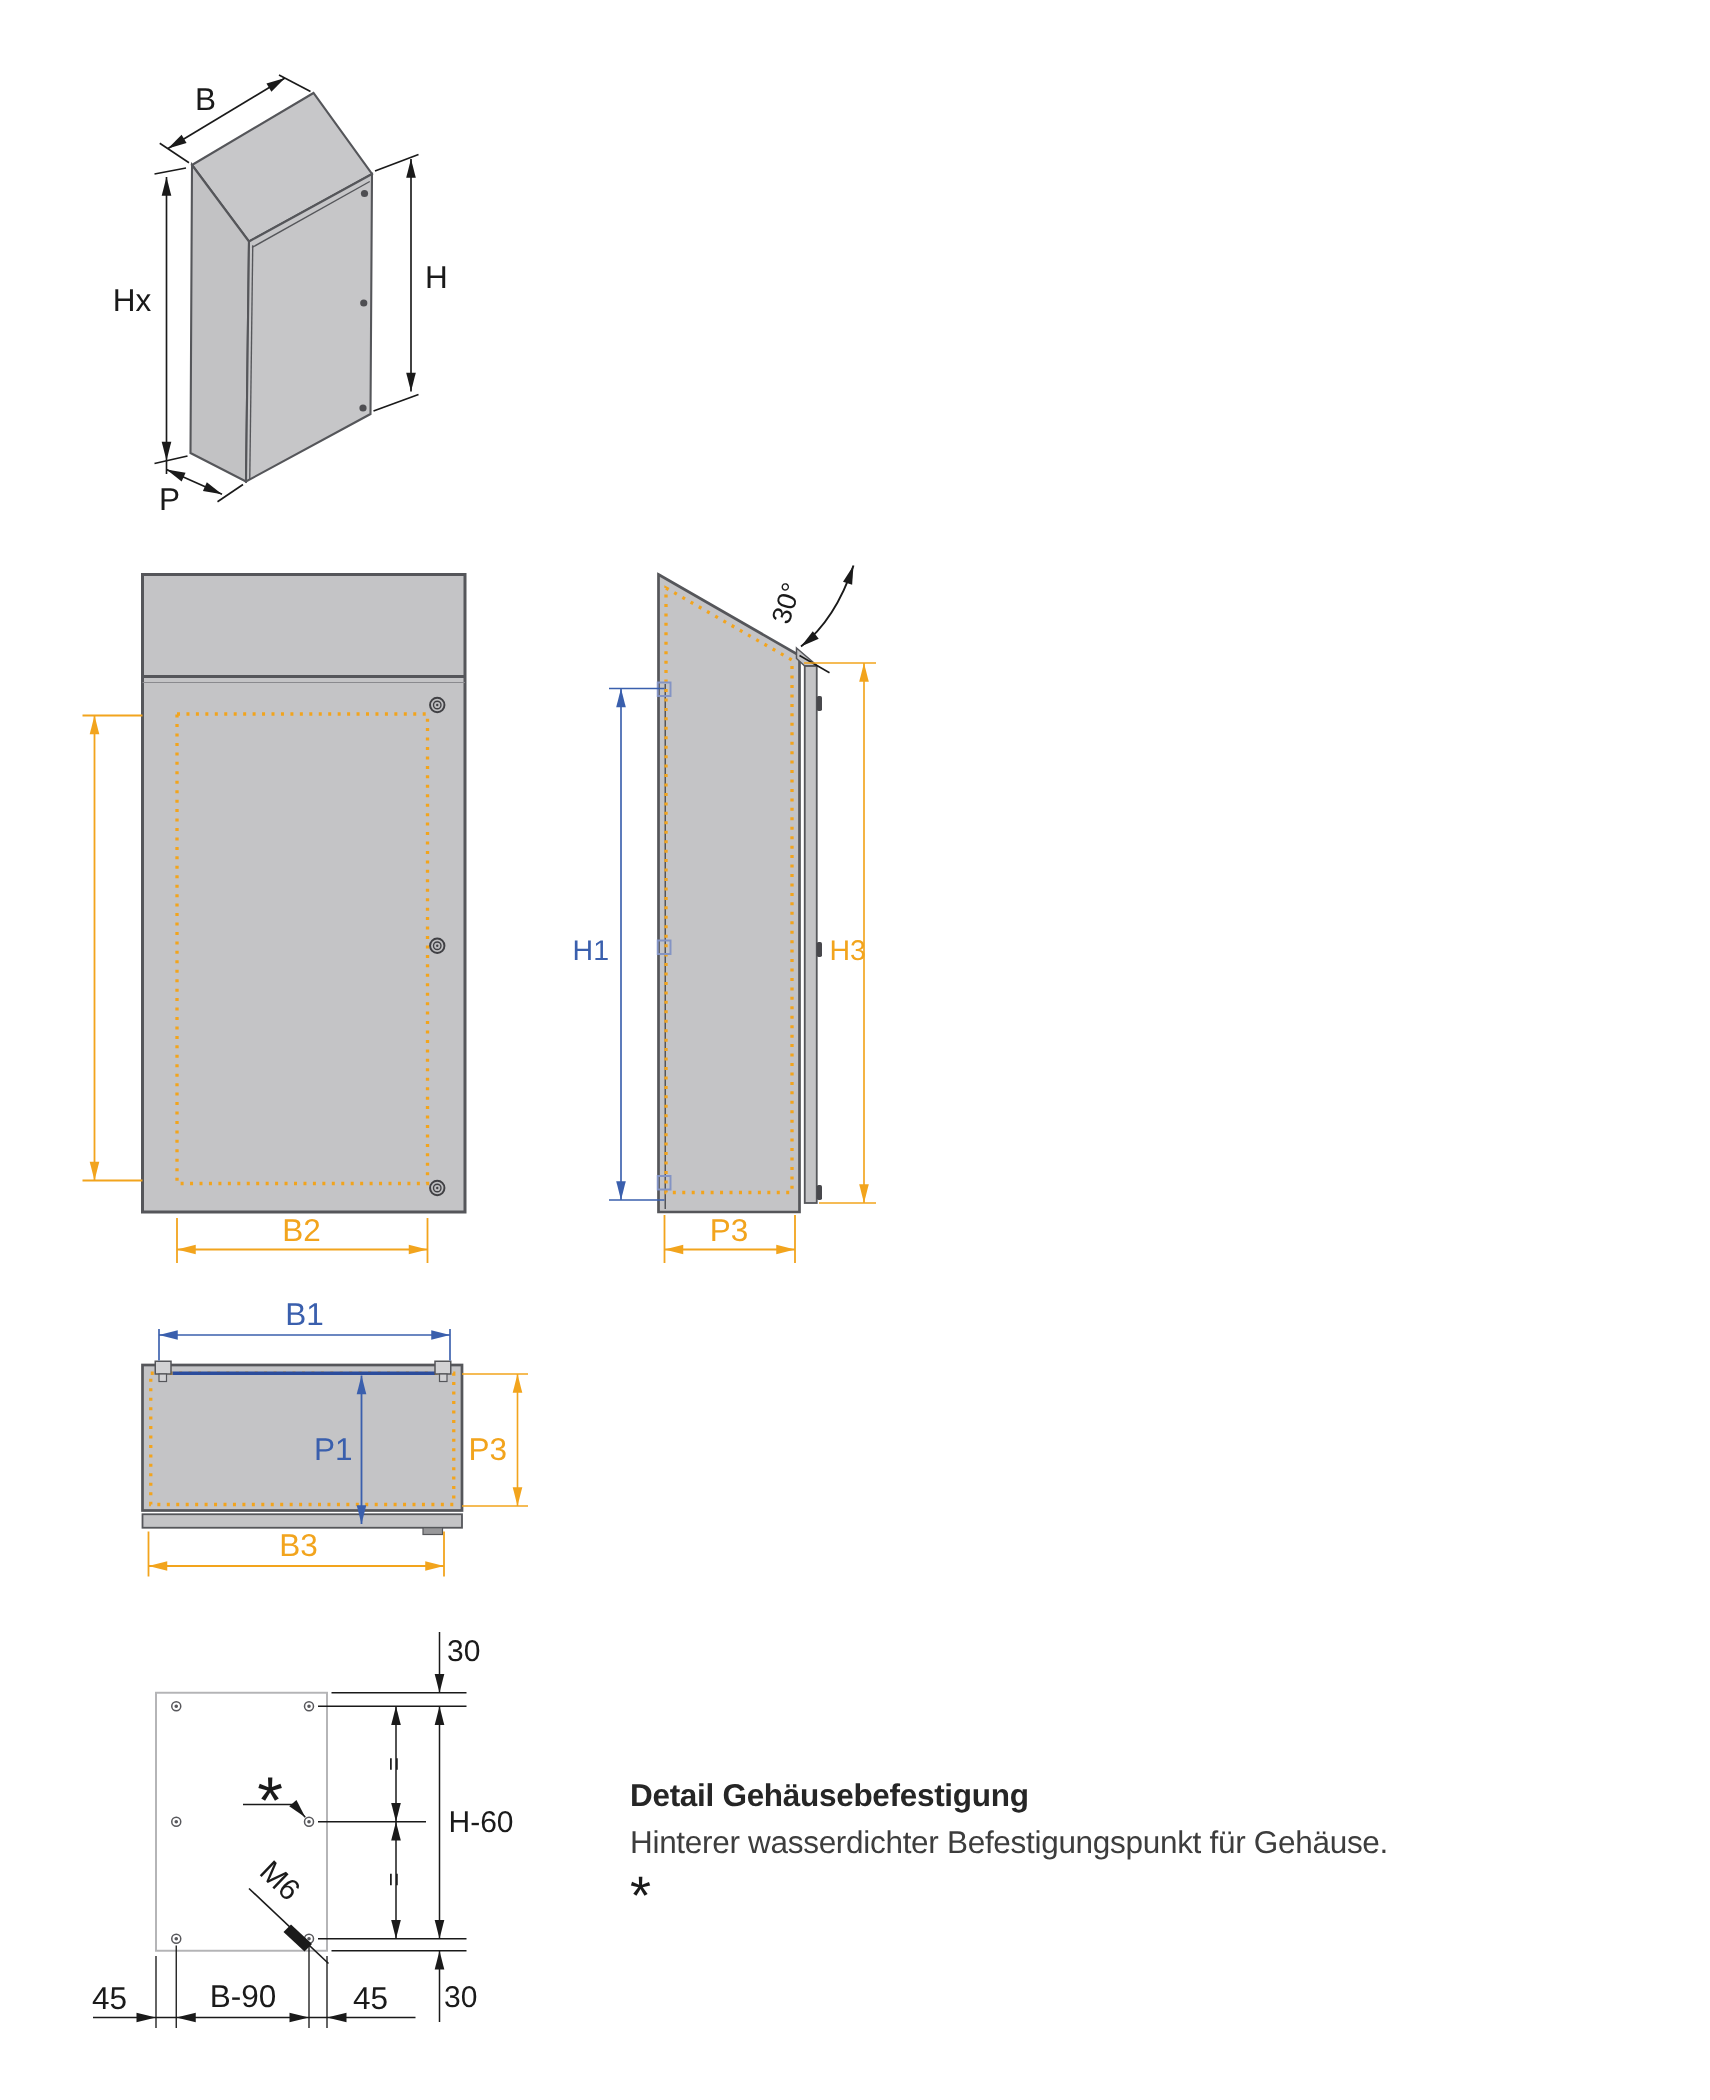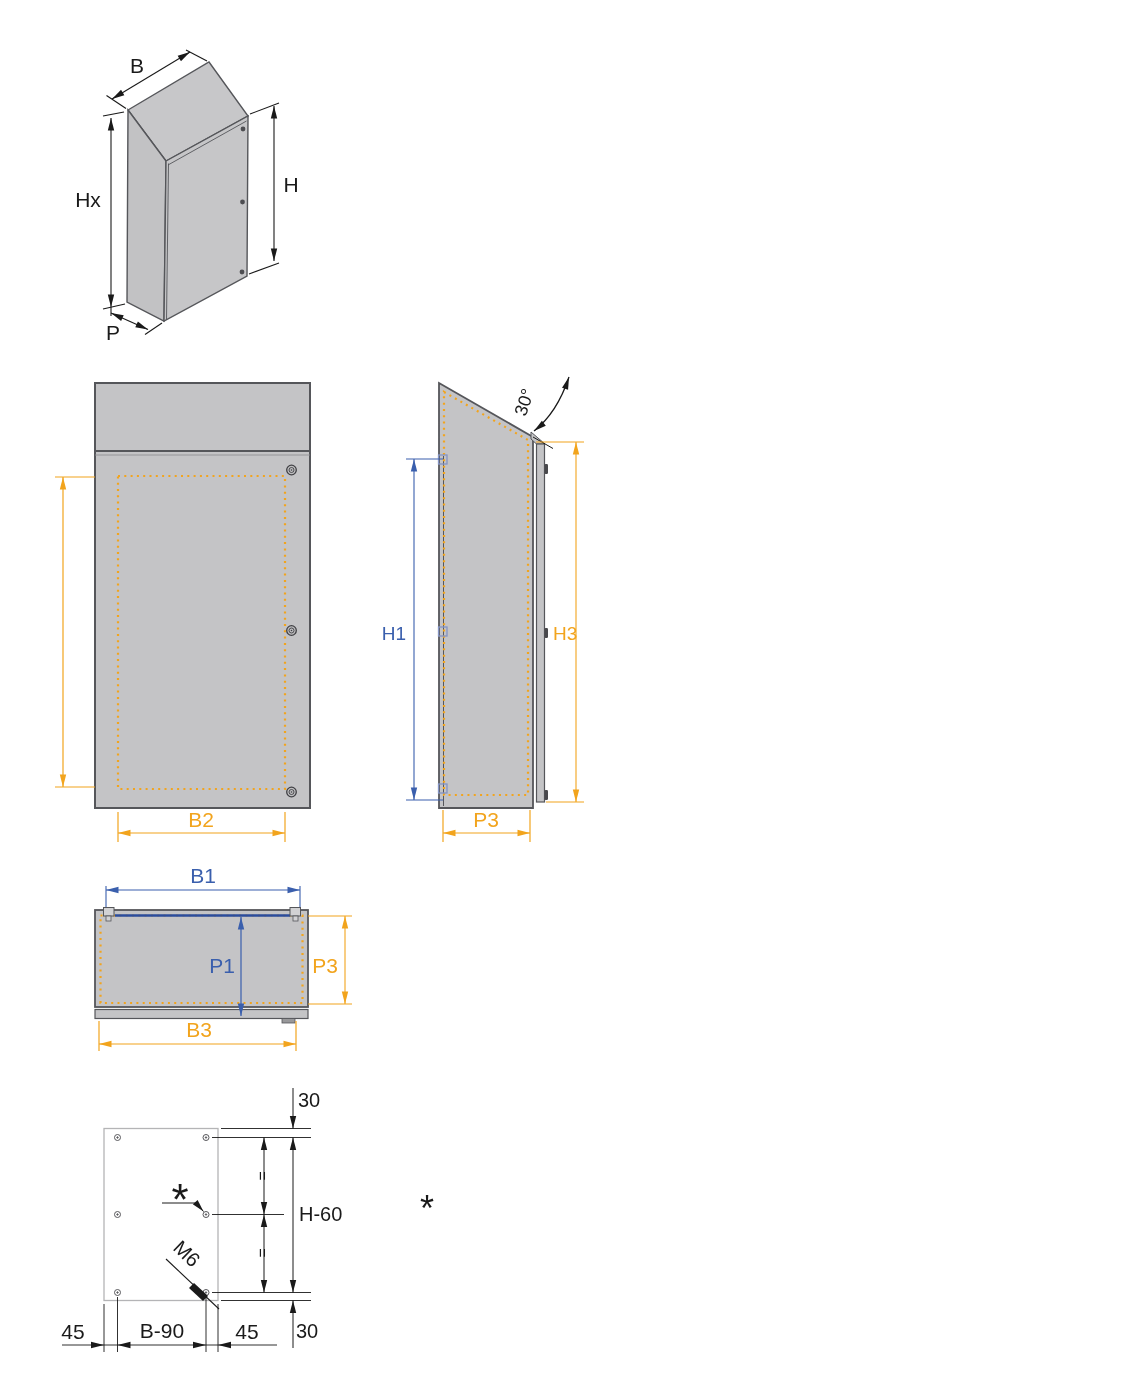--- a/index.html
+++ b/index.html
@@ -270,18 +270,20 @@
     </g>
     <g>
       <text transform="translate(172,1249) rotate(44)" font-size="20" fill="#1a1a1a" text-anchor="start">M6</text>
       <path d="M166,1259 L219,1309" stroke="#1a1a1a" stroke-width="1.1" fill="none"></path>
       <polygon points="194,1283 208,1296 203,1301 189,1288" fill="#1a1a1a"></polygon>
     </g>
   </g>
 </svg>
 
 <div class="note">
+  <div class="note-title">Detail Gehäusebefestigung</div>
+  <div class="note-desc">Hinterer wasserdichter Befestigungspunkt für Gehäuse.</div>
   <div class="note-foot">
     <span class="note-ast">*</span>
   </div>
 </div>
 
 </div>
 
 </body></html>

